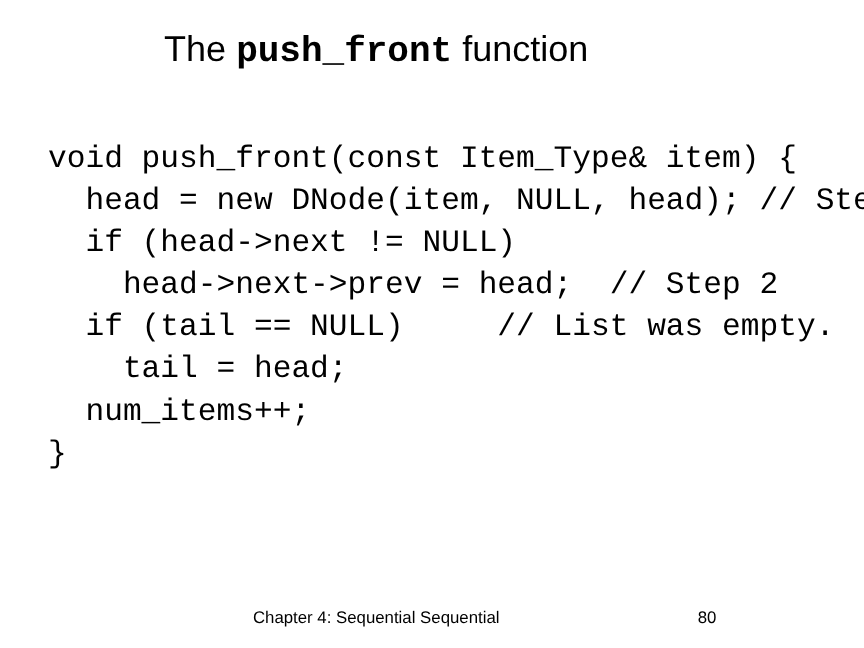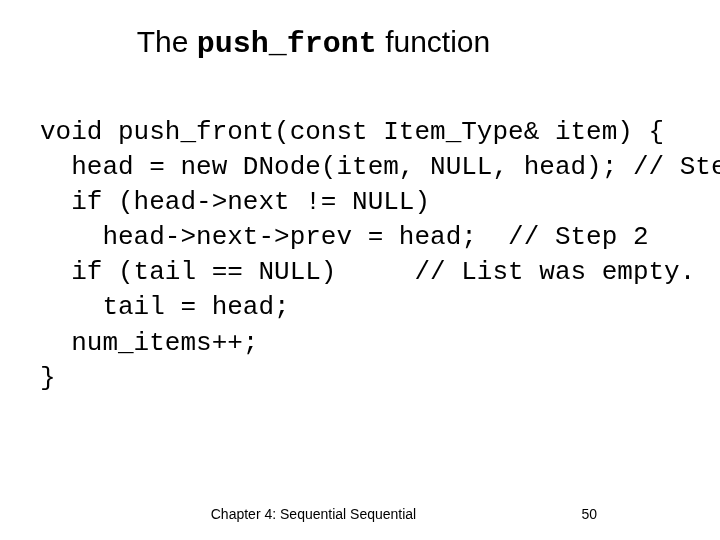--- a/index.html
+++ b/index.html
@@ -69,14 +69,14 @@
   <div class="codeblock">void push_front(const Item_Type&amp; item) {
   head = new DNode(item, NULL, head); // Step 1
   if (head-&gt;next != NULL)
     head-&gt;next-&gt;prev = head;  // Step 2
   if (tail == NULL)     // List was empty.
     tail = head;
   num_items++;
 }</div>
 
   <div class="footer-center">Chapter 4: Sequential Sequential</div>
-  <div class="footer-right">50</div>
+  <div class="footer-right">80</div>
 </div>
 
 </body></html>

